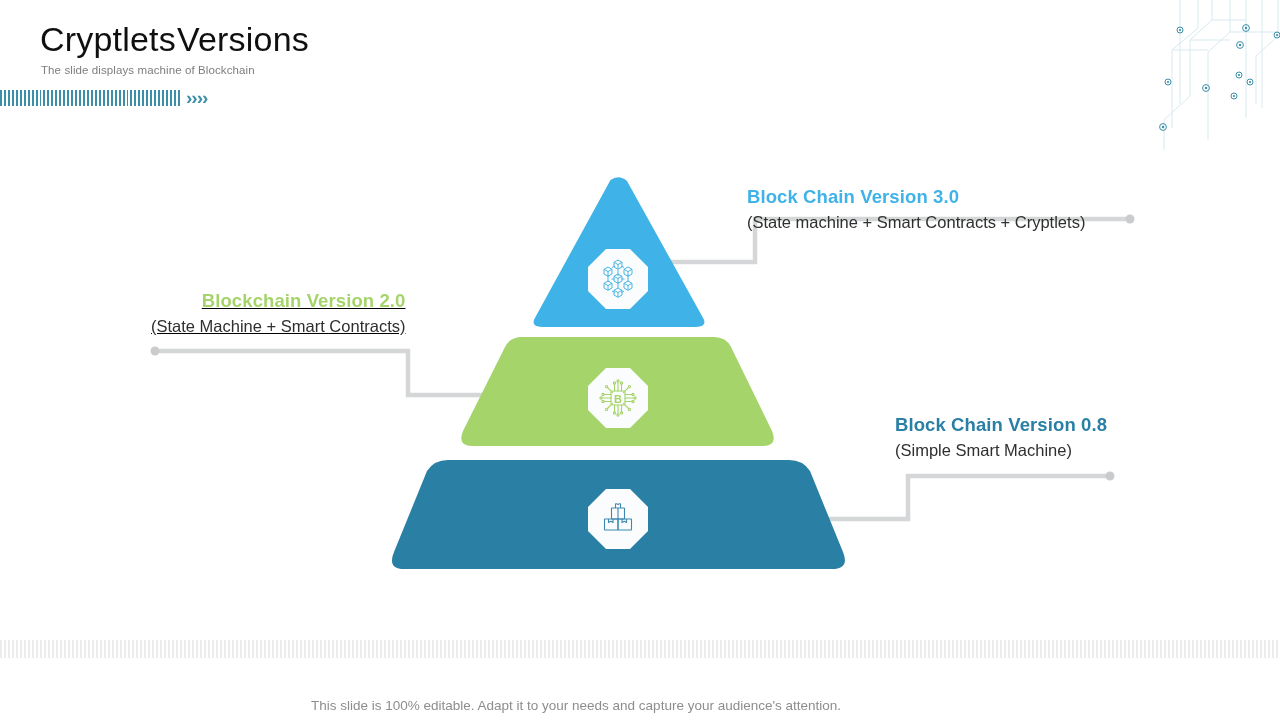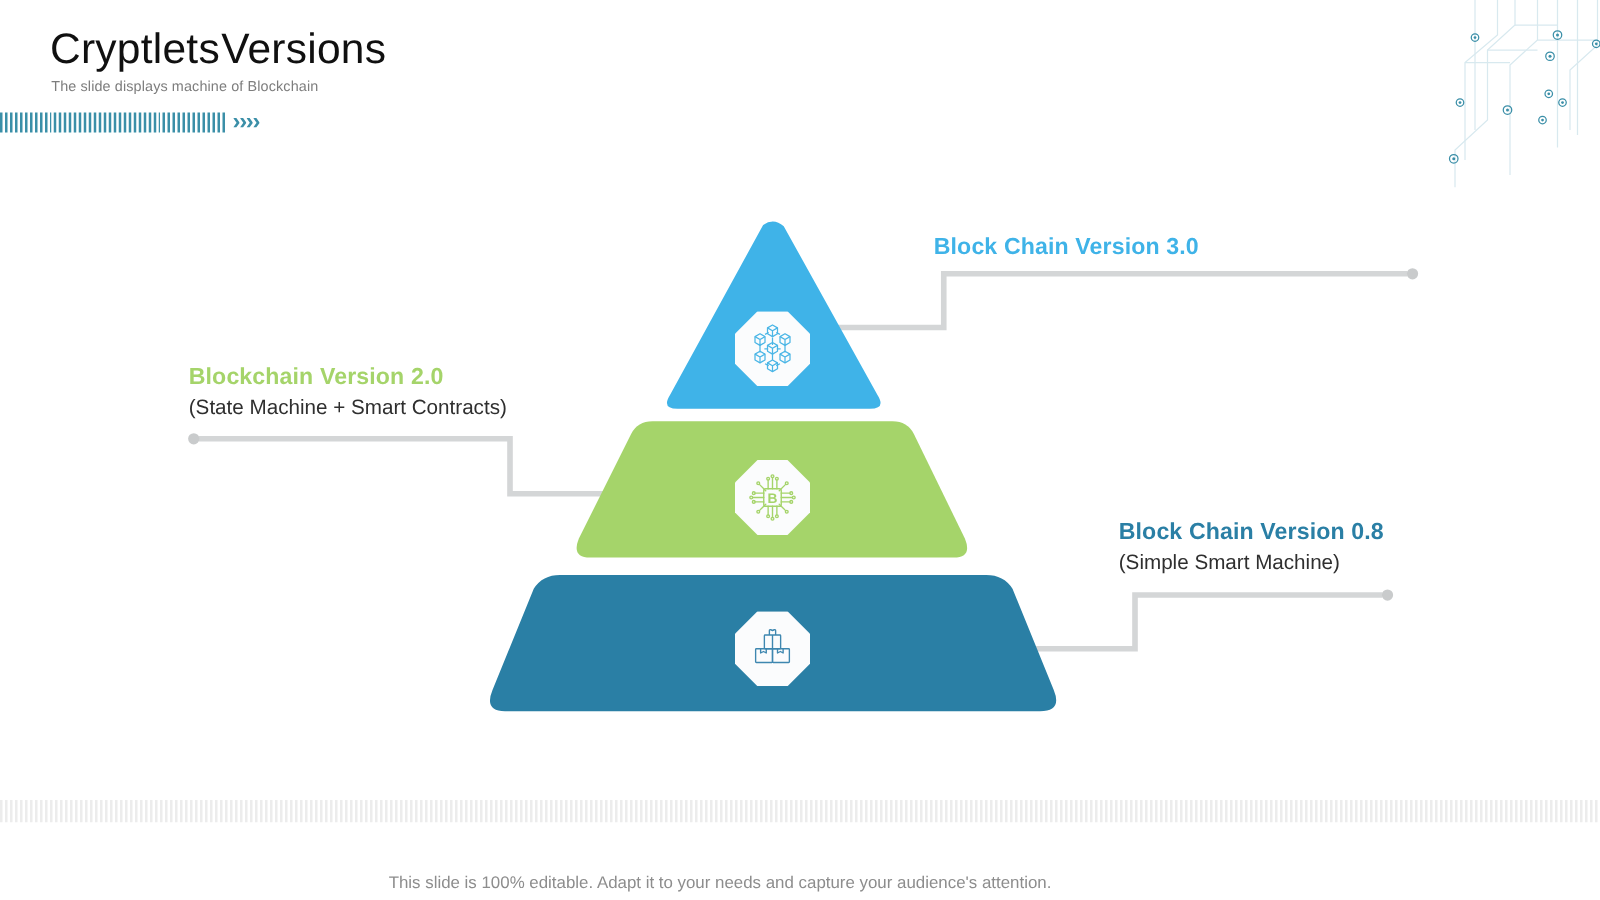--- a/index.html
+++ b/index.html
@@ -61,21 +61,21 @@
   }
   .oct svg{ position:absolute; inset:0; }
 
   
   .lbl{ position:absolute; white-space:nowrap; }
   .lbl .t{ font-size:18.5px; font-weight:700; letter-spacing:.1px; line-height:22px; }
   .lbl .s{ font-size:16.5px; font-weight:400; color:#2f2f2f; line-height:22px; margin-top:3px; }
 
   #lbl3{ left:747px; top:156px;margin-top:30px; }
   #lbl3 .t{ color:#3fb3e8; }
-  #lbl2{ left:151px; top:290px; text-align:left; }
+  #lbl2{ left:151px; top:290px; text-align:right;text-decoration:underline; }
   #lbl2 .t{ color:#a5d46a; }
   #lbl1{ left:895px; top:414px; }
   #lbl1 .t{ color:#2a7fa5; }
 
   
   .bottom-strip{
     position:absolute; left:0; top:640px; width:1280px; height:18px;
     display:flex; gap:2px; overflow:hidden;
   }
   .bottom-strip i{ display:block; width:2px; height:18px; background:#ececec; flex:none; }
@@ -314,20 +314,21 @@
       <path d="M20.5 30 L20.5 33.4 L22.8 32.2 L25 33.4 L25 30"></path>
 
       <rect x="30" y="30" width="13.5" height="11" rx="0.6"></rect>
       <path d="M34 30 L34 33.4 L36.3 32.2 L38.5 33.4 L38.5 30"></path>
     </g>
   </svg>
 </div>
 
 <div class="lbl" id="lbl3">
   <div class="t">Block Chain Version 3.0</div>
+  <div class="s">(State machine + Smart Contracts + Cryptlets)</div>
 </div>
 
 <div class="lbl" id="lbl2">
   <div class="t">Blockchain Version 2.0</div>
   <div class="s">(State Machine + Smart Contracts)</div>
 </div>
 
 <div class="lbl" id="lbl1">
   <div class="t">Block Chain Version 0.8</div>
   <div class="s">(Simple Smart Machine)</div>

